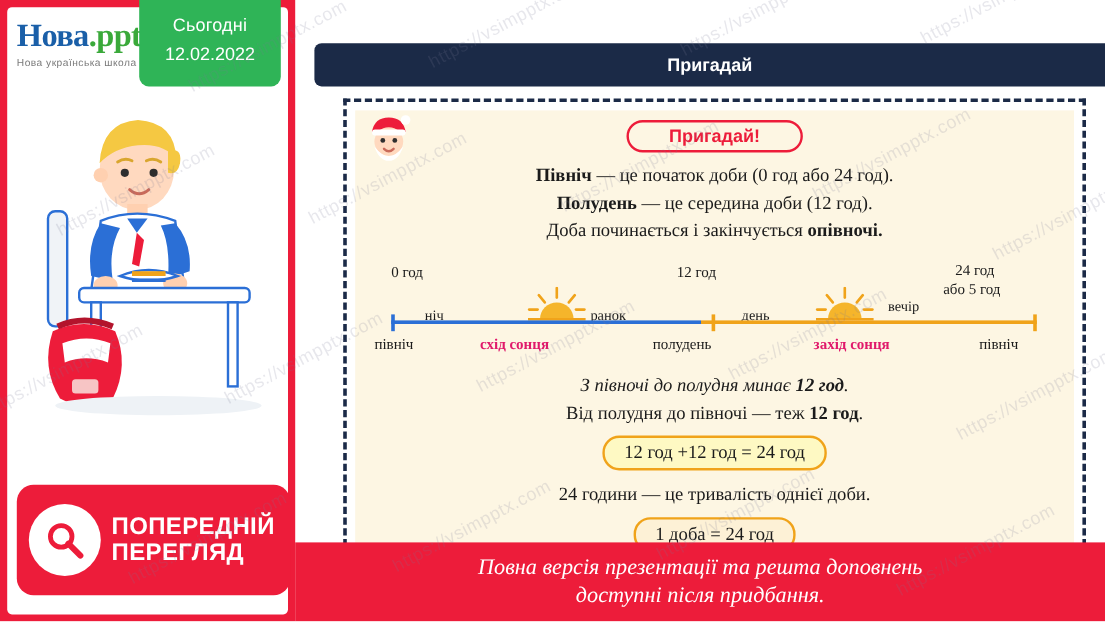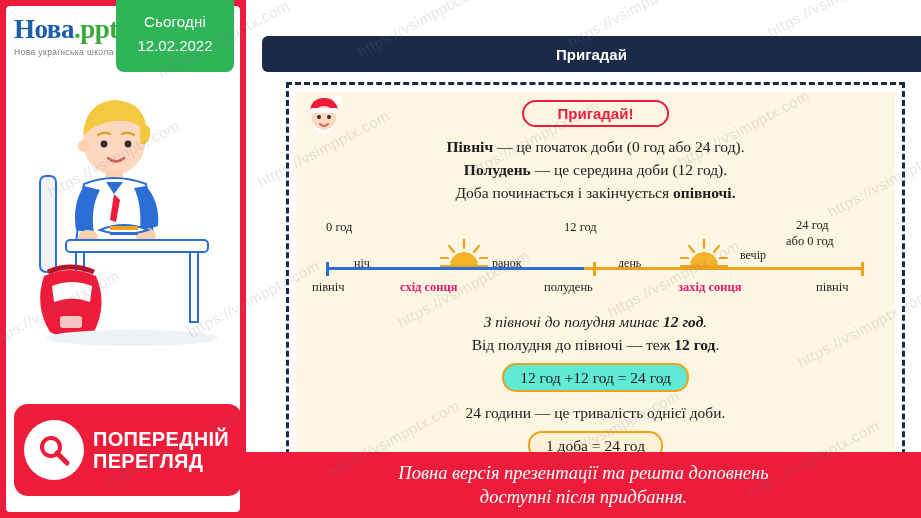--- a/index.html
+++ b/index.html
@@ -188,21 +188,21 @@
   .lab.small { font-size: 12px; }
   .lab.red { color: #e0196b; font-weight: bold; }
   .sun {
     position: absolute;
     width: 44px; height: 26px;
   }
   .eq-box {
     display: inline-block;
     border: 2px solid #f0a31a;
     border-radius: 14px;
-    background: #5eead4;
+    background: #fef9c3;
     padding: 2px 16px;
     font-size: 15.5px;
     font-family: "Liberation Serif", serif;
     margin-top: 6px;
   }
   .eq-box2 {
     display: inline-block;
     border: 2px solid #f0a31a;
     border-radius: 14px;
     background: #fdf1d6;
@@ -362,21 +362,21 @@
       <div class="line">
         <span>Доба починається і закінчується </span><b>опівночі.</b>
       </div>
 
       
       <div class="timeline">
 
         <div class="lab" style="left:30px; top:0;">0 год</div>
         <div class="lab" style="left:268px; top:0;">12 год</div>
         <div class="lab" style="left:500px; top:-2px;">24 год</div>
-        <div class="lab" style="left:490px; top:14px;">або 0 год</div>
+        <div class="lab" style="left:490px; top:14px;">або 5 год</div>
 
         <div class="sun" style="left:142px; top:22px;">
           <svg width="52" height="30" viewBox="0 0 52 30">
             <g stroke="#f0a31a" stroke-width="2.2" stroke-linecap="round">
               <line x1="26" y1="1" x2="26" y2="9"></line>
               <line x1="11" y1="7" x2="16" y2="13"></line>
               <line x1="41" y1="7" x2="36" y2="13"></line>
               <line x1="3" y1="19" x2="10" y2="19"></line>
               <line x1="49" y1="19" x2="42" y2="19"></line>
             </g>

